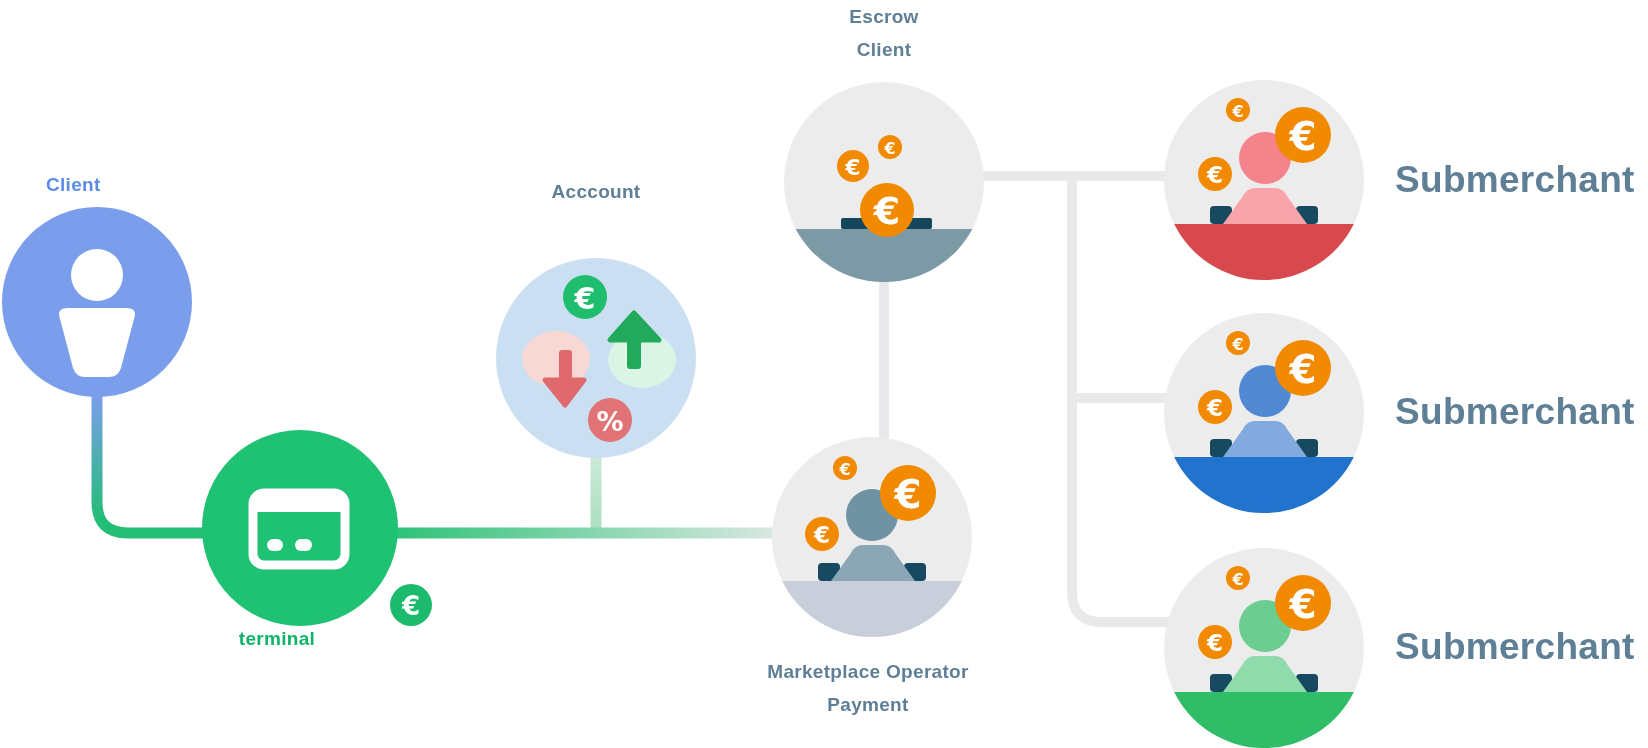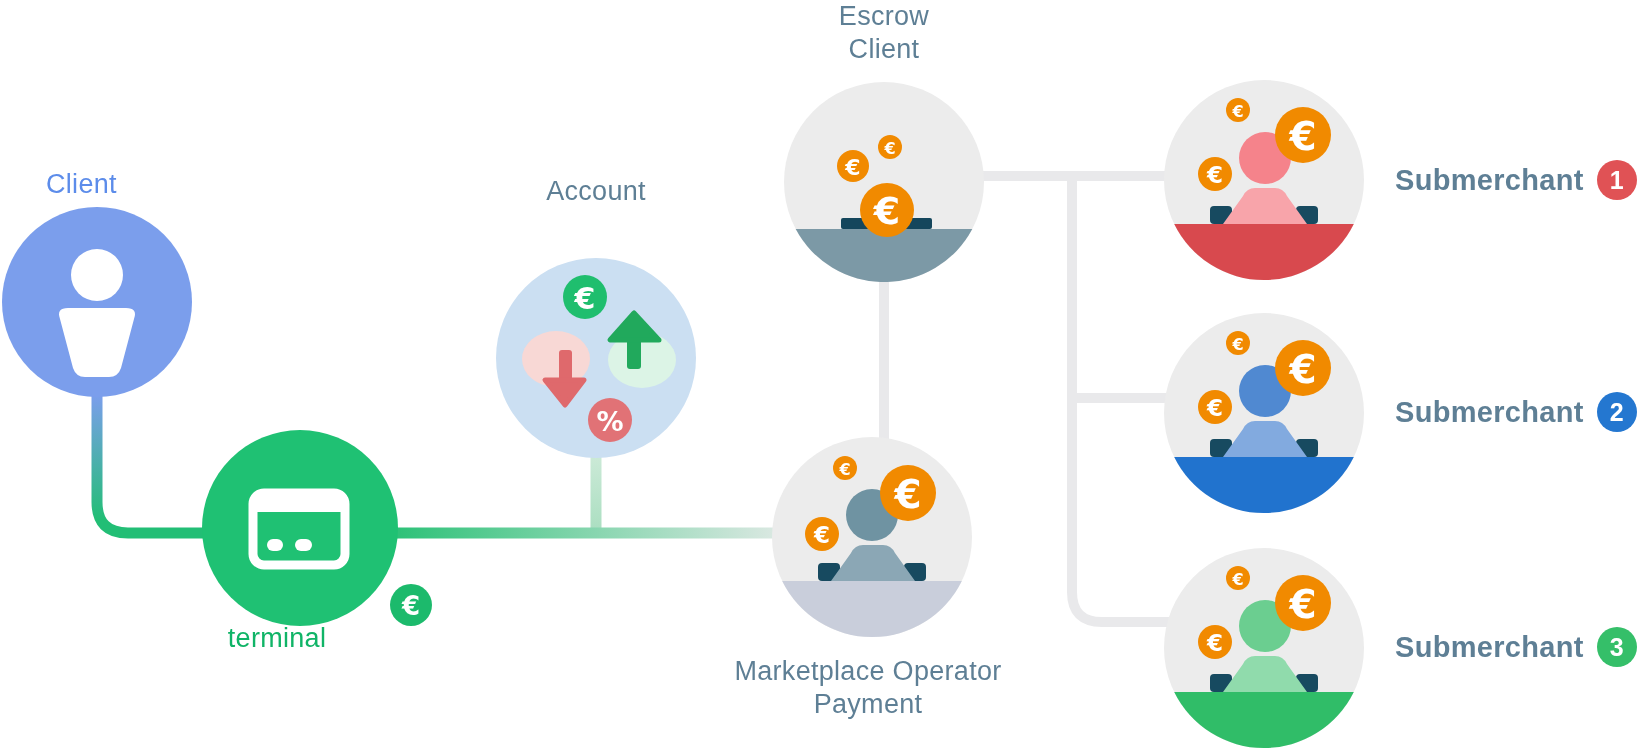--- a/index.html
+++ b/index.html
@@ -2,25 +2,25 @@
 <html><head>
 <meta charset="utf-8">
 <style>
   html,body{margin:0;padding:0;background:#fff;}
   .canvas{position:relative;width:1648px;height:748px;background:#ffffff;overflow:hidden;
           font-family:"Liberation Sans",sans-serif;}
   .abs{position:absolute;}
   svg{display:block;}
   svg text{font-family:"DejaVu Sans",sans-serif;font-weight:700;fill:#ffffff;
            text-anchor:middle;dominant-baseline:central;}
-  .lbl{position:absolute;font-weight:400;font-size:27px;line-height:33px;letter-spacing:.3px;
+  .lbl{position:absolute;font-weight:700;font-size:19px;line-height:33px;letter-spacing:.3px;
        color:#5E7F95;white-space:nowrap;}
   .center{text-align:center;}
   .subrow{position:absolute;display:flex;align-items:center;gap:13px;height:44px;}
-  .sub-label{font-weight:700;font-size:29px;letter-spacing:.3px;color:#5E7F95;}
+  .sub-label{font-weight:700;font-size:37px;letter-spacing:.3px;color:#5E7F95;}
   .sub-badge{width:40px;height:40px;border-radius:50%;color:#fff;font-weight:700;font-size:25px;
              display:flex;align-items:center;justify-content:center;}
 </style>
 </head>
 <body>
 
 <div class="canvas">
 
   <svg class="abs" style="left:0;top:0" width="1648" height="748" viewBox="0 0 1648 748">
     <defs>
@@ -88,21 +88,21 @@
       <g fill="#21A95C">
         <rect x="131" y="78" width="14" height="33" rx="3"></rect>
         <path d="M114 82 H163 L138 55 Z" stroke="#21A95C" stroke-width="5" stroke-linejoin="round"></path>
       </g>
       <g>
         <circle cx="114" cy="162" r="22" fill="#E17276"></circle>
         <text x="114" y="163" font-size="27">%</text>
       </g>
     </g>
   </svg>
-  <div class="lbl center" style="left:496px;top:175px;width:200px">Account</div>
+  <div class="lbl center" style="left:496px;top:175px;width:200px">Acccount</div>
 
   <svg class="abs" style="left:784px;top:82px" width="200" height="200" viewBox="0 0 200 200">
     <circle cx="100" cy="100" r="100" fill="#ECECEC"></circle>
     <path d="M11.7 147 A100 100 0 0 0 188.3 147 Z" fill="#7C99A6"></path>
     <g>
       <rect x="57" y="136" width="91" height="11" rx="2" fill="#14465C"></rect>
       <g>
         <circle cx="106" cy="65" r="12" fill="#F18A00"></circle>
         <text x="106" y="66" font-size="16">€</text>
       </g>

